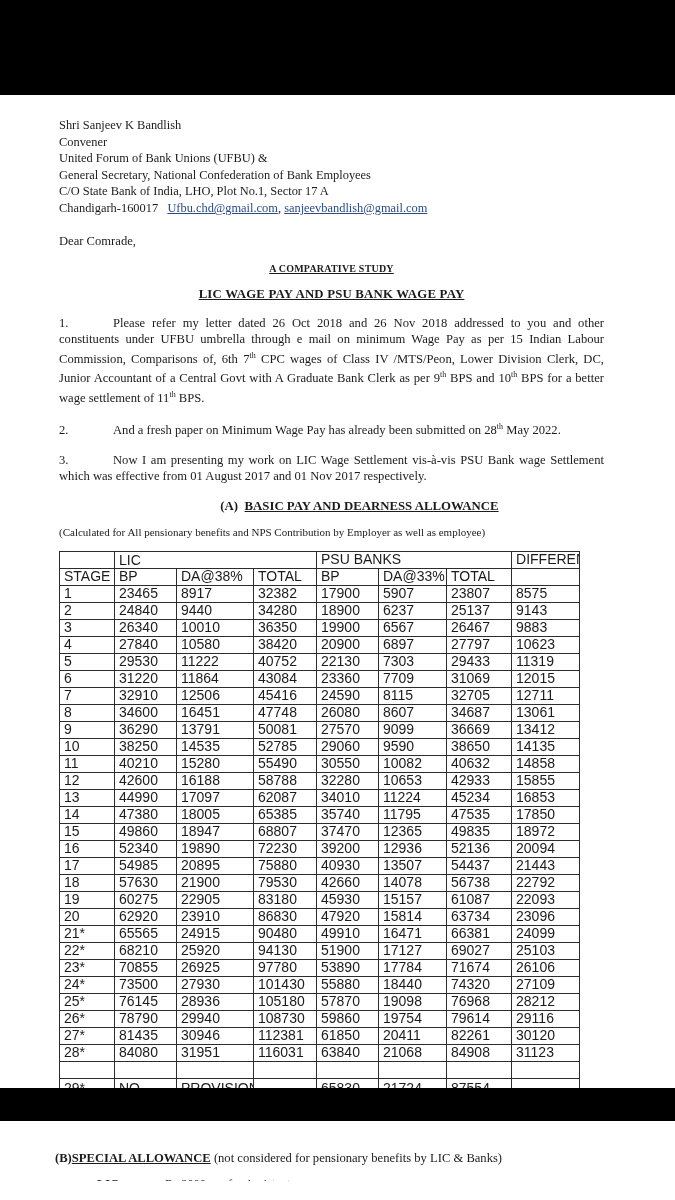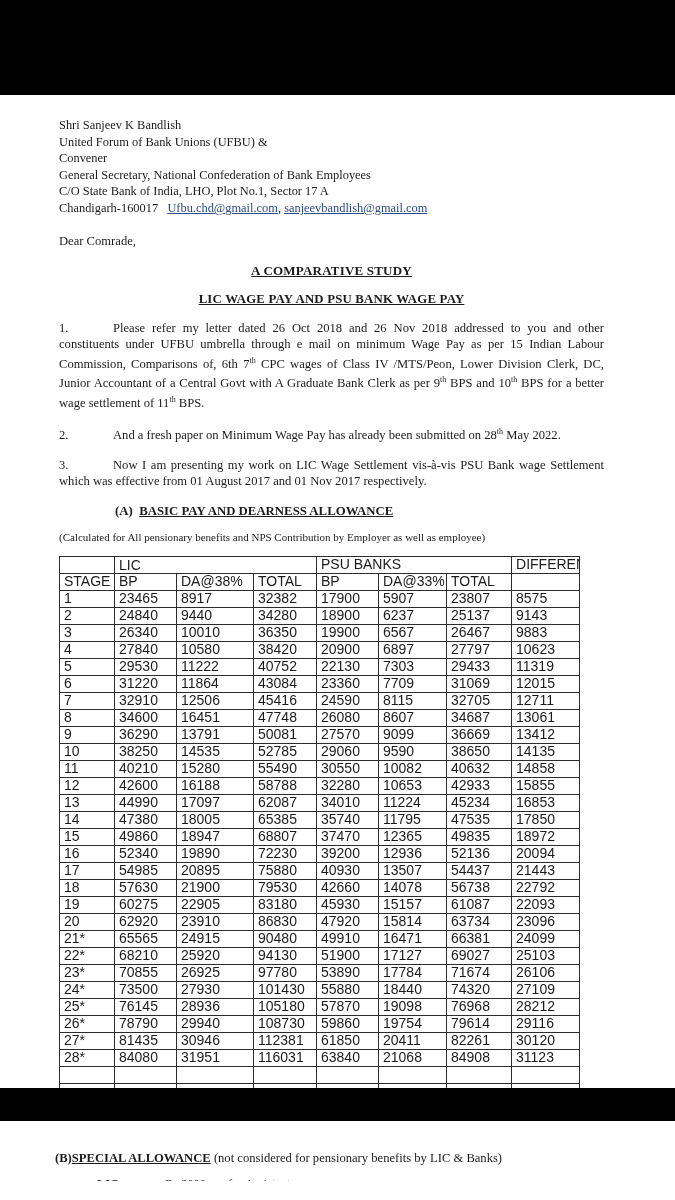--- a/index.html
+++ b/index.html
@@ -60,21 +60,21 @@
   .mail-sep { color: #1b1b1b; }
 
   .salute {
     margin-top: 17px;
     font-size: 12.6px;
   }
 
   .doc-title {
     text-align: center;
     font-weight: bold;
-    font-size: 13px;
+    font-size: 10px;
     letter-spacing: .2px;
     margin-top: 14px;
   }
   .doc-title span { text-decoration: underline; }
   .doc-subtitle {
     text-align: center;
     font-weight: bold;
     font-size: 12.8px;
     letter-spacing: .2px;
     margin-top: 13px;
@@ -91,20 +91,21 @@
     display: inline-block;
     width: 54px;
   }
   sup { font-size: 8px; vertical-align: super; }
 
   .sec-head {
     margin-top: 14px;
     padding-left: 56px;
     font-size: 12.8px;
     font-weight: bold;
+    text-align: center;
   }
   .sec-head .tag { text-decoration: none; }
   .sec-head .txt { text-decoration: underline; }
 
   .sec-note {
     margin-top: 12px;
     font-size: 11px;
   }
 
   table.paytable {
@@ -165,22 +166,22 @@
 </head>
 <body>
 
 <div class="letterbox" id="bar-top"></div>
 
 <div class="page">
   <div class="inner">
 
     <div>
       <div class="addr-line">Shri Sanjeev K Bandlish</div>
+      <div class="addr-line">Convener</div>
       <div class="addr-line">United Forum of Bank Unions (UFBU) &amp;</div>
-      <div class="addr-line">Convener</div>
       <div class="addr-line">General Secretary, National Confederation of Bank Employees</div>
       <div class="addr-line">C/O State Bank of India, LHO, Plot No.1, Sector 17 A</div>
       <div class="addr-line">
         <span>Chandigarh-160017</span>&nbsp;&nbsp;
         <a class="mail-link" href="#">Ufbu.chd@gmail.com</a><span class="mail-sep">,</span>
         <a class="mail-link" href="#">sanjeevbandlish@gmail.com</a>
       </div>
     </div>
 
     <div class="salute">Dear Comrade,</div>

